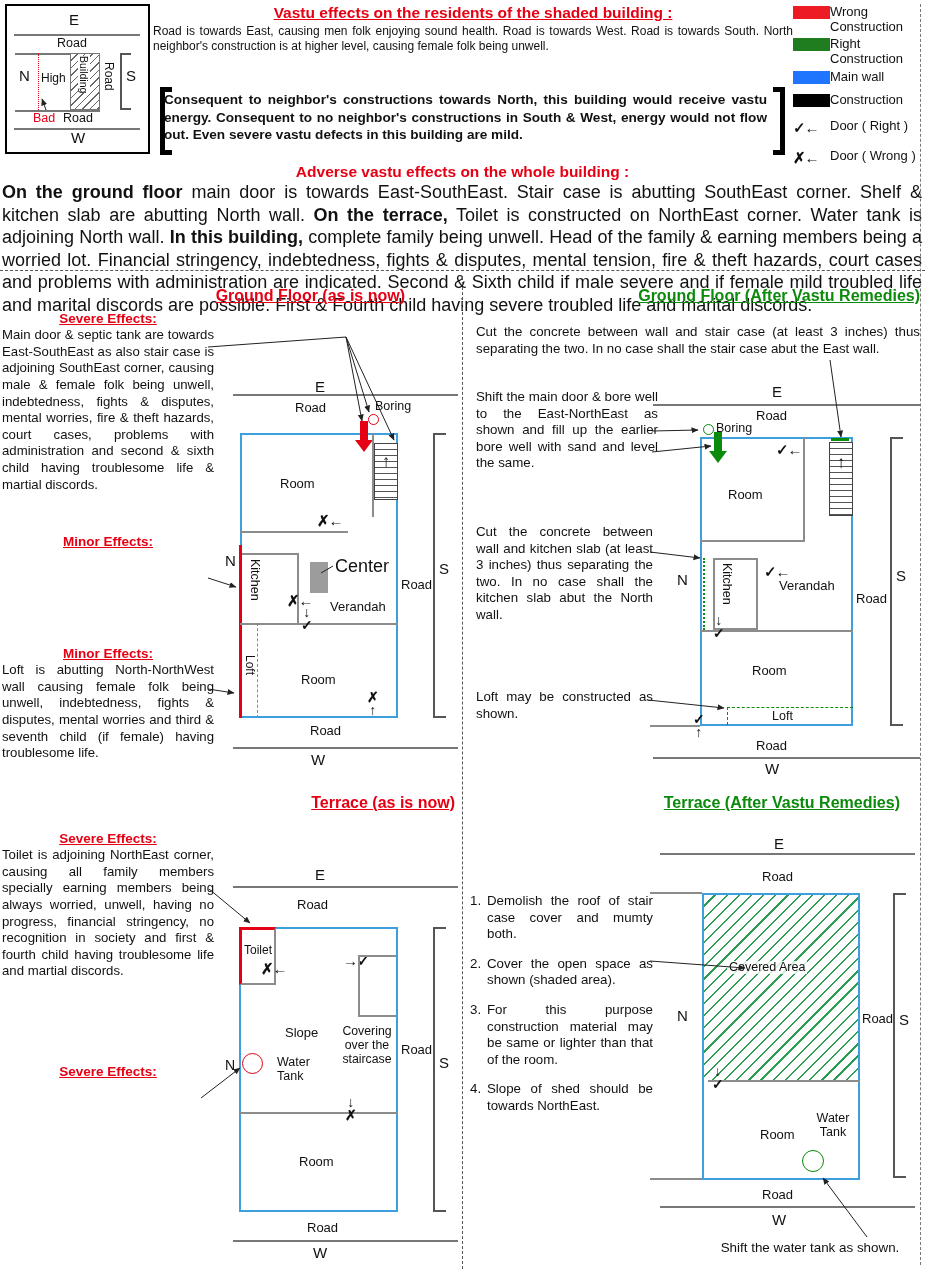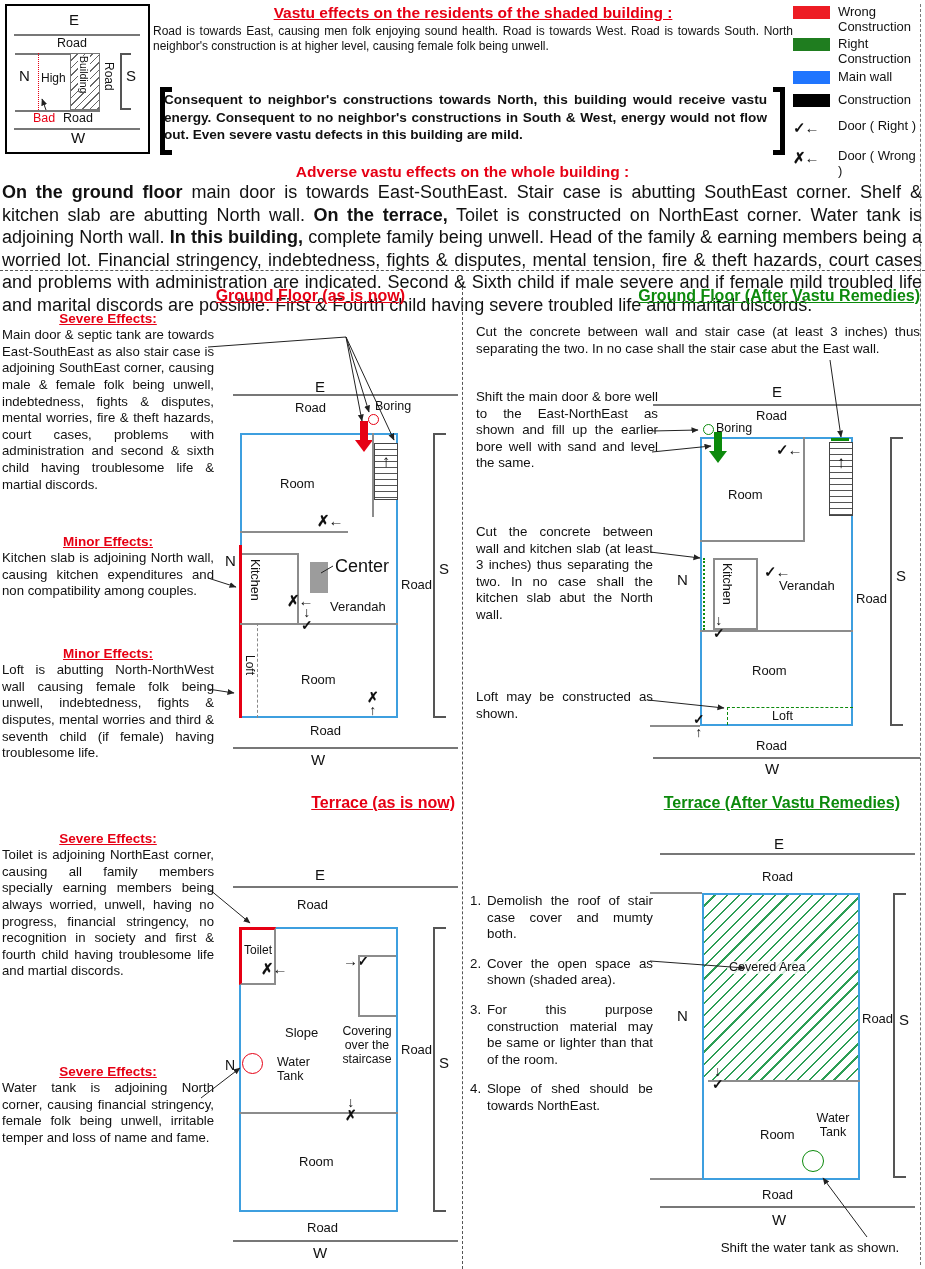--- a/index.html
+++ b/index.html
@@ -26,21 +26,21 @@
   .ba .sh{width:8px;height:19px;margin:0 auto;background:currentColor;}
   .ba .hd{width:0;height:0;border-left:9px solid transparent;border-right:9px solid transparent;border-top:12px solid;}
   .stairs{position:absolute;border:1px solid #444;background:repeating-linear-gradient(to bottom,#fff 0 5px,#555 5px 6px);box-sizing:border-box;}
   .stairs span{position:absolute;left:0;right:0;text-align:center;top:14%;font-weight:bold;font-size:17px;}
   .circ{position:absolute;border-radius:50%;border:1.6px solid;box-sizing:border-box;background:#fff0;}
   .hatchg{position:absolute;background:repeating-linear-gradient(135deg,rgba(0,0,0,0) 0 7px,#2e9e55 7px 8.6px);}
   .hatchk{background:repeating-linear-gradient(135deg,#fff 0 4px,#666 4px 5.3px);}
   .brk{position:absolute;top:0;bottom:0;width:12px;box-sizing:border-box;}
   .brk.l{left:0;border-left:5px solid #000;border-top:5px solid #000;border-bottom:5px solid #000;}
   .brk.r{right:0;border-right:5px solid #000;border-top:5px solid #000;border-bottom:5px solid #000;}
-  .leg-row{display:flex;gap:8px;align-items:flex-start;}
+  .leg-row{display:flex;align-items:flex-start;}
   .swatch{width:37px;height:13px;flex:none;margin-top:1px;}
   .leg-lbl{font-size:13px;line-height:1.12;}
   .leg-sym{width:37px;flex:none;font-weight:bold;font-size:15px;letter-spacing:-1px;text-align:left;}
   .step{display:flex;margin-bottom:13px;font-size:13.3px;line-height:1.25;text-align:justify;}
   .step .n{flex:none;width:17px;}
   #overlay{position:absolute;left:0;top:0;pointer-events:none;z-index:60;}
   .dotgrey{position:absolute;border-right:1.5px dashed #888;}
 </style>
 </head>
 <body>
@@ -114,21 +114,20 @@
 <div class="abs" style="left:920px;top:4px;height:1261px;border-left:1.5px dashed #777;"></div>
 
 <div class="sec-title red" style="left:80px;top:287px;width:325px;">Ground Floor (as is now)</div>
 
 <div class="abs" style="left:2px;top:311px;width:212px;">
   <p class="eff-head">Severe Effects:</p>
   <p class="eff-body">Main door &amp; septic tank are towards East-SouthEast as also stair case is adjoining SouthEast corner, causing male &amp; female folk being unwell, indebtedness, fights &amp; disputes, mental worries, fire &amp; theft hazards, court cases, problems with administration and second &amp; sixth child having troublesome life &amp; martial discords.</p>
 </div>
 <div class="abs" style="left:2px;top:534px;width:212px;">
   <p class="eff-head">Minor Effects:</p>
-  <p class="eff-body">Kitchen slab is adjoining North wall, causing kitchen expenditures and non compatibility among couples.</p>
 </div>
 <div class="abs" style="left:2px;top:646px;width:212px;">
   <p class="eff-head">Minor Effects:</p>
   <p class="eff-body">Loft is abutting North-NorthWest wall causing female folk being unwell, indebtedness, fights &amp; disputes, mental worries and third &amp; seventh child (if female) having troublesome life.</p>
 </div>
 
 <div class="abs" style="left:225px;top:355px;width:240px;height:420px;">
   <div class="lbl dir" style="left:90px;top:24px;">E</div>
   <div class="roadline" style="left:8px;top:39px;width:225px;"></div>
   <div class="lbl" style="left:70px;top:46px;">Road</div>
@@ -229,21 +228,20 @@
   <div class="lbl dir" style="left:205px;top:381px;">W</div>
 </div>
 
 <div class="sec-title red" style="left:100px;top:794px;width:355px;">Terrace (as is now)</div>
 <div class="abs" style="left:2px;top:831px;width:212px;">
   <p class="eff-head">Severe Effects:</p>
   <p class="eff-body">Toilet is adjoining NorthEast corner, causing all family members specially earning members being always worried, unwell, having no progress, financial stringency, no recognition in society and first &amp; fourth child having troublesome life and martial discords.</p>
 </div>
 <div class="abs" style="left:2px;top:1064px;width:212px;">
   <p class="eff-head">Severe Effects:</p>
-  <p class="eff-body">Water tank is adjoining North corner, causing financial stringency, female folk being unwell, irritable temper and loss of name and fame.</p>
 </div>
 
 <div class="abs" style="left:225px;top:855px;width:240px;height:414px;">
   <div class="lbl dir" style="left:90px;top:12px;">E</div>
   <div class="roadline" style="left:8px;top:31px;width:225px;"></div>
   <div class="lbl" style="left:72px;top:43px;">Road</div>
   <div class="bld" style="left:14px;top:72px;width:159px;height:285px;"></div>
   <div class="abs" style="left:14px;top:72px;width:37px;height:58px;border-top:3px solid #e60014;border-left:3px solid #e60014;border-right:2px solid #8c8c8c;border-bottom:2px solid #8c8c8c;box-sizing:border-box;">
     <div class="lbl" style="left:2px;top:14px;font-size:12px;">Toilet</div>
   </div>

